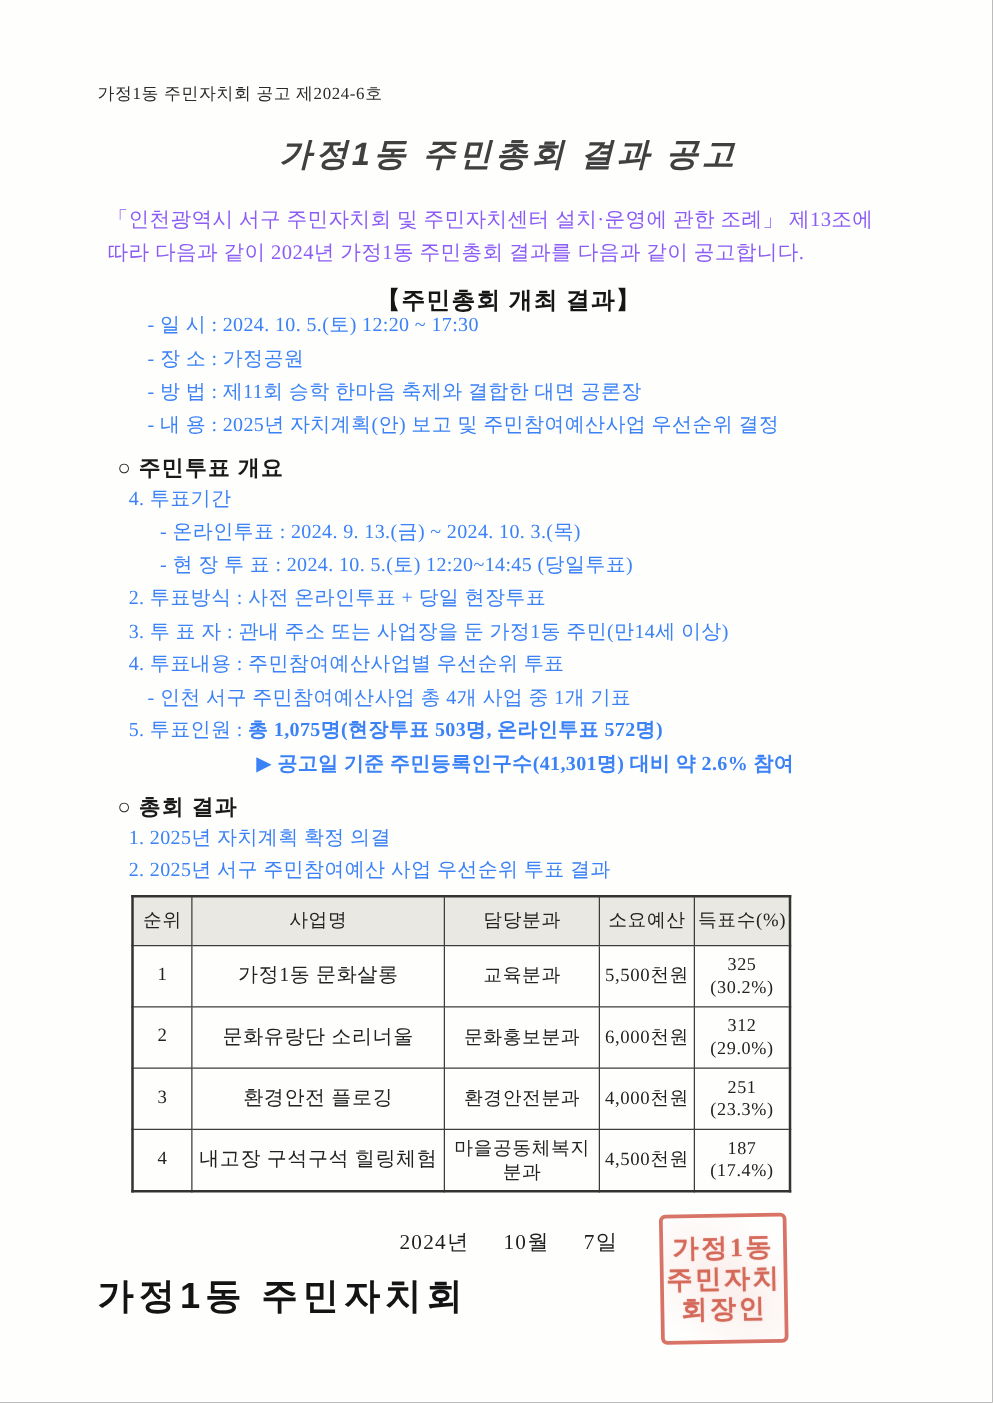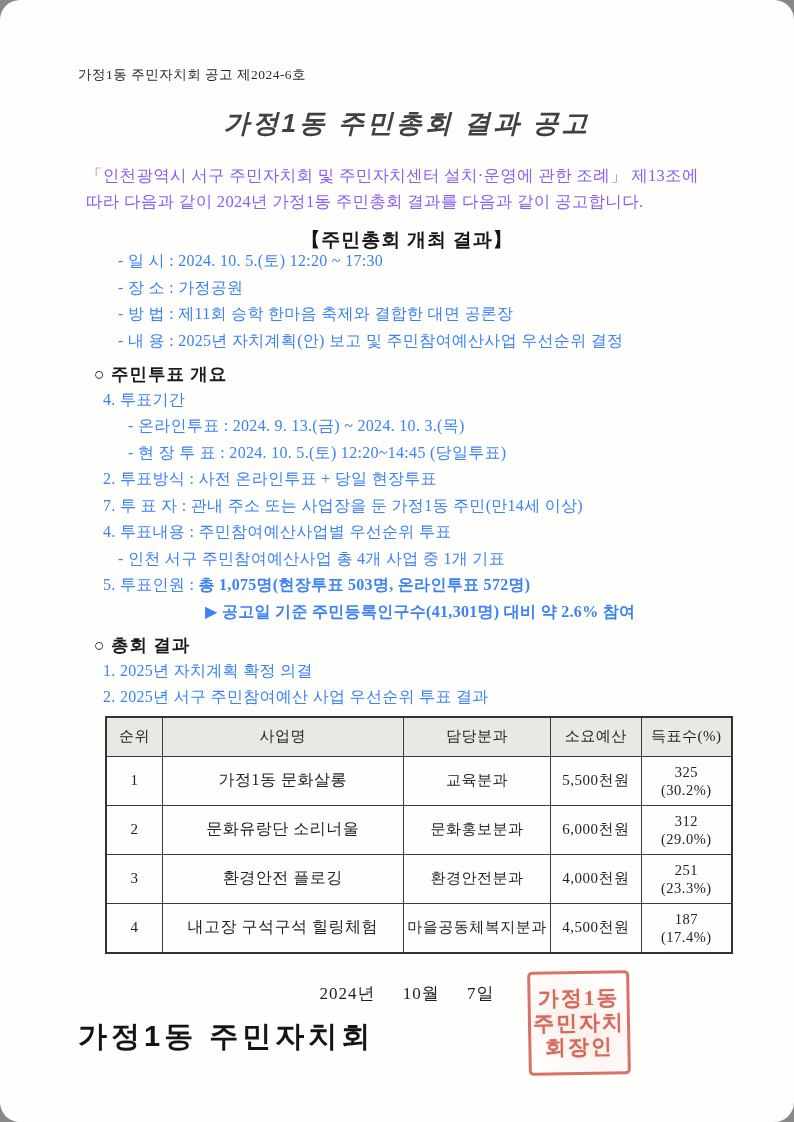--- a/index.html
+++ b/index.html
@@ -7,21 +7,20 @@
     position: relative;
     width: 794px;
     height: 1122px;
     margin: 0 auto;
     background: #fefefd;
     color: #1e1e1e;
     font-family: "Liberation Serif", "DejaVu Serif", serif;
     overflow: hidden;
     box-sizing: border-box;
     padding: 66px 58px 0 78px;
-    border-radius: 20px;
   }
   .ref {
     font-size: 13.5px;
     letter-spacing: 0.5px;
     color: #2a2a2a;
   }
   .title {
     margin: 22px 0 0 0;
     text-align: center;
     font-family: "Liberation Sans", "DejaVu Sans", sans-serif;
@@ -62,21 +61,21 @@
     white-space: nowrap;
   }
   .dash  { margin-left: 40px; }
   .num   { margin-left: 25px; }
   .sub   { margin-left: 50px; }
   .note  { margin-left: 127px; font-weight: bold; }
   .strong { font-weight: bold; }
   .vote-table {
     margin: 4px 0 0 27px;
     border-collapse: collapse;
-    width: 628px;
+    width: 528px;
     table-layout: fixed;
     font-size: 15px;
     color: #222;
   }
   .vote-table th, .vote-table td {
     border: 1.5px solid #3c3c3c;
     text-align: center;
     vertical-align: middle;
     padding: 0 2px;
     letter-spacing: 0.5px;
@@ -160,21 +159,21 @@
     <div class="line dash">- 방 법 : 제11회 승학 한마음 축제와 결합한 대면 공론장</div>
     <div class="line dash">- 내 용 : 2025년 자치계획(안) 보고 및 주민참여예산사업 우선순위 결정</div>
   </div>
 
   <div class="sec-heading">○ 주민투표 개요</div>
   <div>
     <div class="line num">4. 투표기간</div>
     <div class="line sub">- 온라인투표 : 2024. 9. 13.(금) ~ 2024. 10. 3.(목)</div>
     <div class="line sub">- 현 장 투 표 :  2024. 10. 5.(토) 12:20~14:45 (당일투표)</div>
     <div class="line num">2. 투표방식 : 사전 온라인투표 + 당일 현장투표</div>
-    <div class="line num">7. 투 표 자 : 관내 주소 또는 사업장을 둔 가정1동 주민(만14세 이상)</div>
+    <div class="line num">3. 투 표 자 : 관내 주소 또는 사업장을 둔 가정1동 주민(만14세 이상)</div>
     <div class="line num">4. 투표내용 : 주민참여예산사업별 우선순위 투표</div>
     <div class="line dash">- 인천 서구 주민참여예산사업 총 4개 사업 중 1개 기표</div>
     <div class="line num"><span>5. 투표인원 : </span><span class="strong">총 1,075명(현장투표 503명, 온라인투표 572명)</span></div>
     <div class="line note">▶ 공고일 기준 주민등록인구수(41,301명) 대비 약 2.6% 참여</div>
   </div>
 
   <div class="sec-heading">○ 총회 결과</div>
   <div>
     <div class="line num">1. 2025년 자치계획 확정 의결</div>
     <div class="line num">2. 2025년 서구 주민참여예산 사업 우선순위 투표 결과</div>

